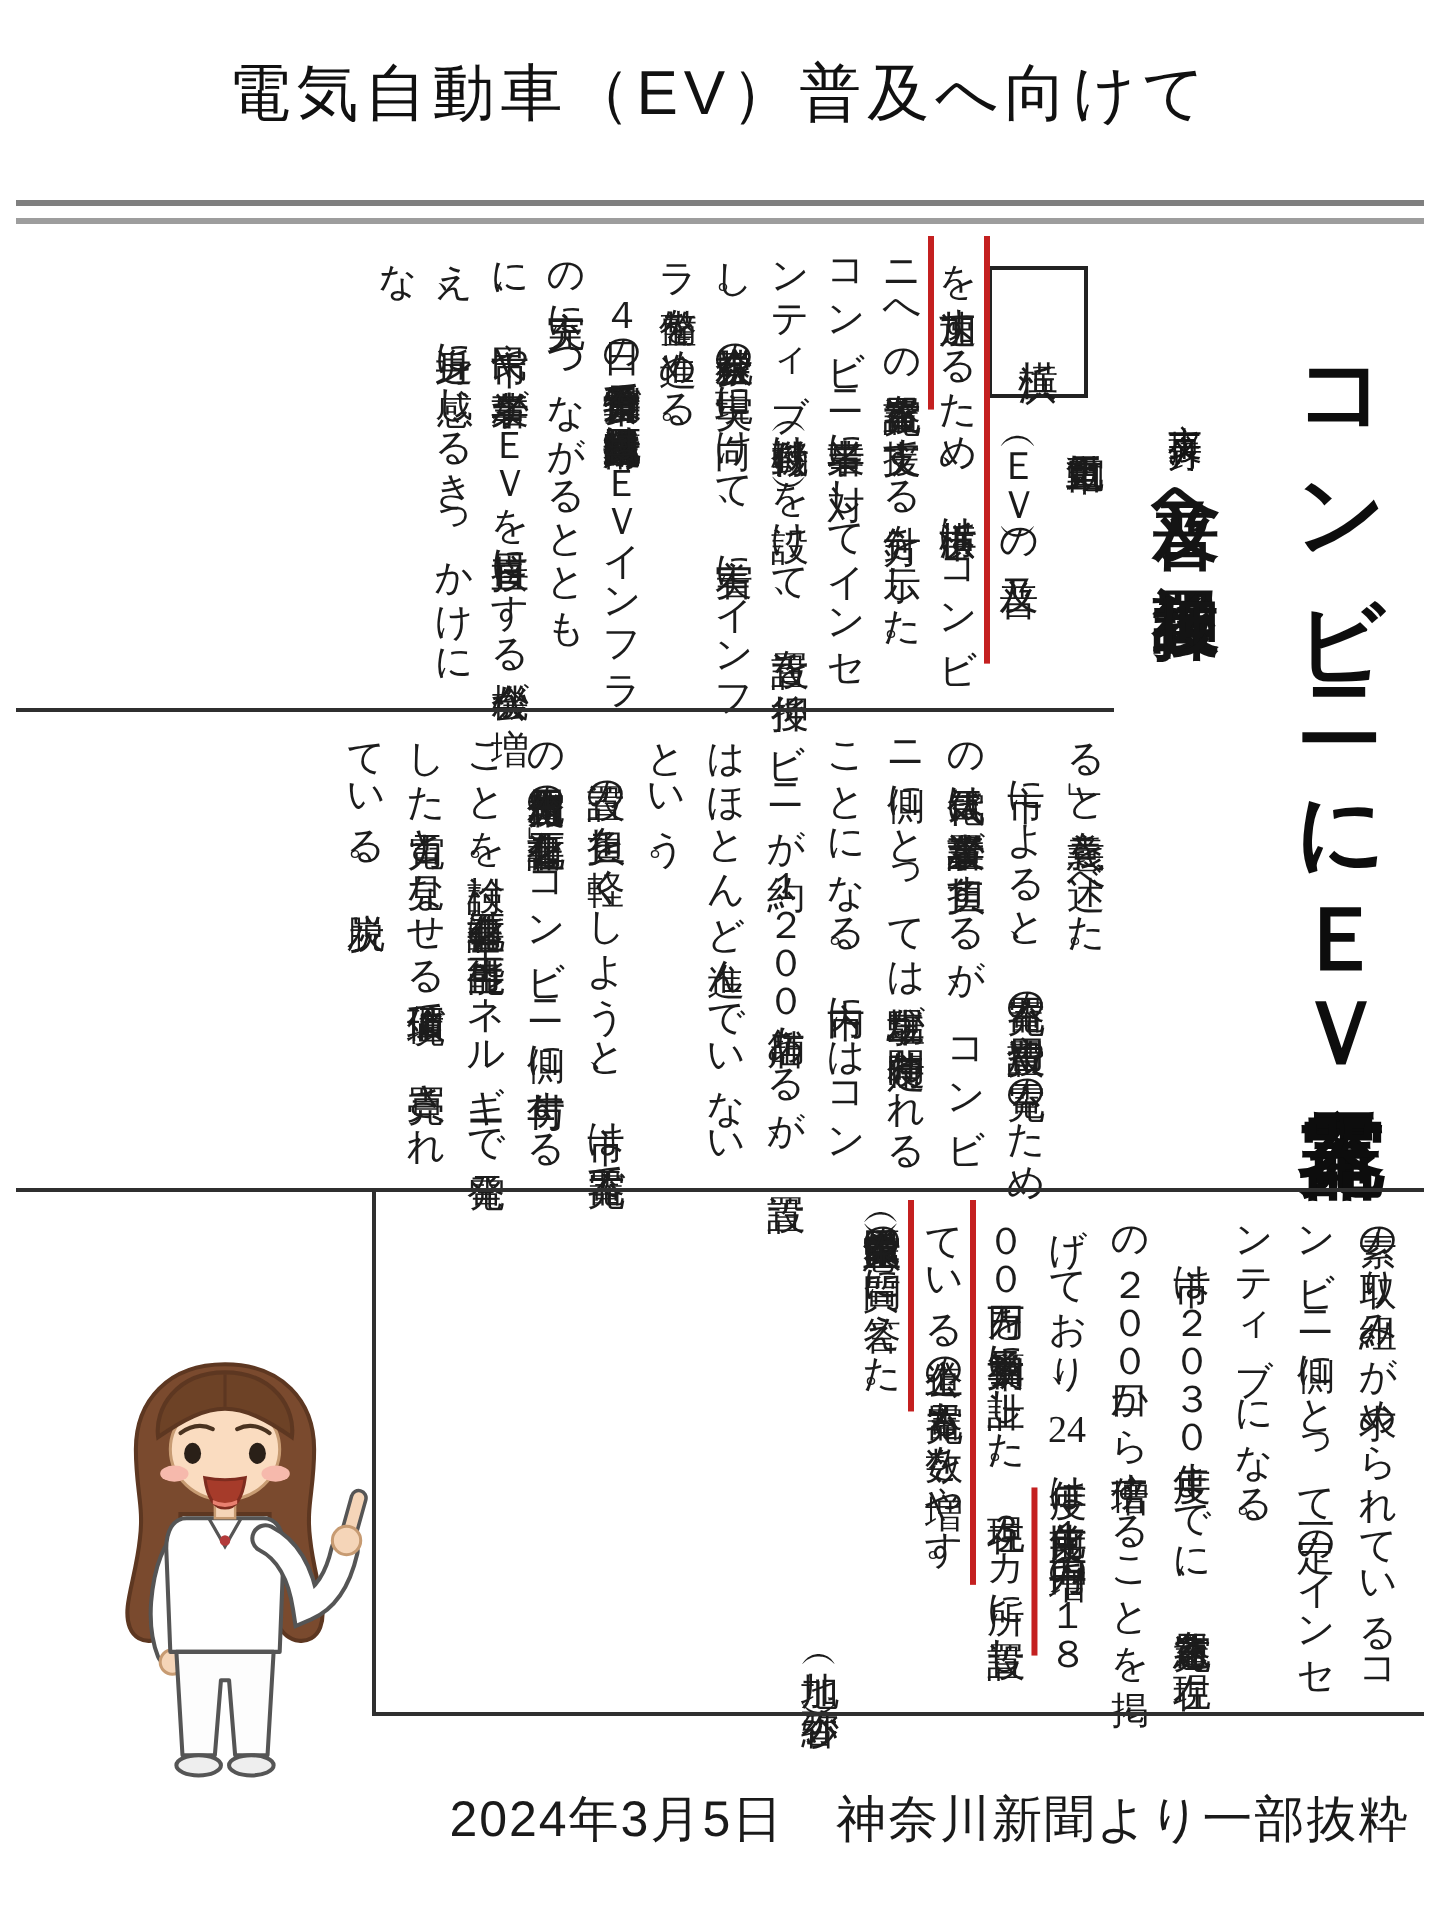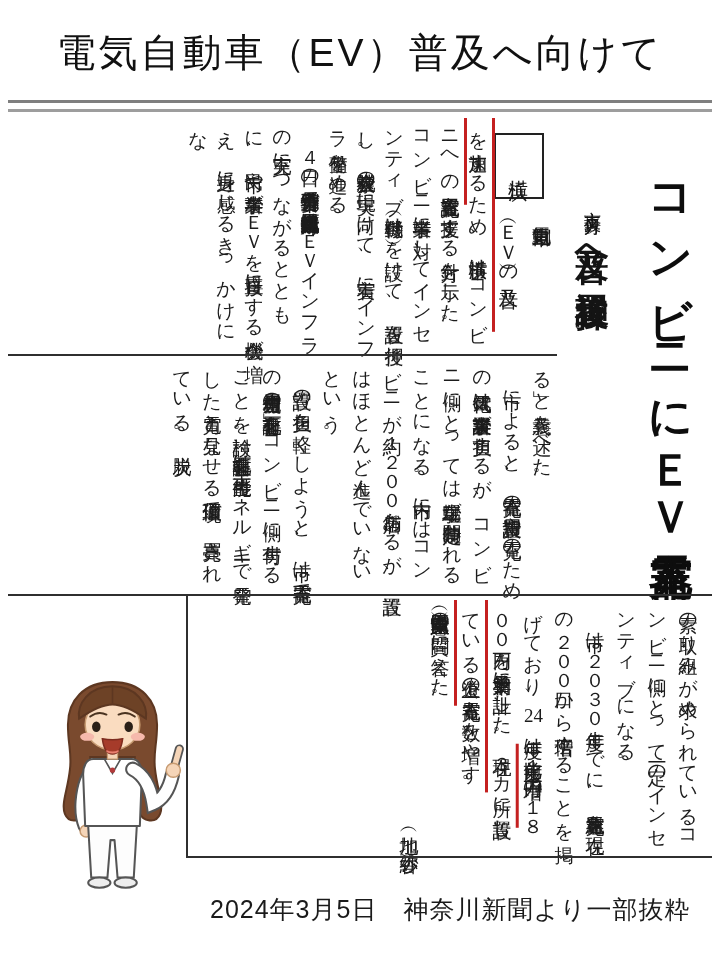--- a/index.html
+++ b/index.html
@@ -1,19 +1,19 @@
 <!DOCTYPE html>
 <html lang="ja"><head>
 <meta charset="utf-8">
 <style>
   html,body{margin:0;padding:0;background:#ffffff;}
   .page{position:relative;width:720px;height:960px;background:#ffffff;overflow:hidden;
         font-family:"Liberation Serif","DejaVu Serif",serif;color:#1a1a1a;}
   .title{position:absolute;top:26px;left:0;width:720px;margin:0;text-align:center;
-         font-family:"Liberation Sans","DejaVu Sans",sans-serif;font-size:39px;font-weight:500;
+         font-family:"Liberation Sans","DejaVu Sans",sans-serif;font-size:31px;font-weight:500;
          letter-spacing:3px;color:#111;}
   .rule{position:absolute;left:8px;width:704px;}
   .r1{top:100px;height:3px;background:#7f7f7f;}
   .r2{top:109px;height:3px;background:#9d9d9d;}
 
   
   .v{writing-mode:vertical-rl;text-orientation:mixed;line-break:strict;}
 
   .headline-main{position:absolute;top:158px;right:20px;height:450px;
                  font-size:44px;font-weight:bold;letter-spacing:3px;color:#0d0d0d;}
@@ -41,21 +41,21 @@
   .align-end{text-align:end;}
 
   .divider{position:absolute;background:#2f2f2f;}
   .d1{left:8px;top:354px;width:549px;height:2px;}
   .d2{left:8px;top:594px;width:704px;height:2px;}
   .d3{left:186px;top:856px;width:526px;height:2px;}
   .vline{position:absolute;left:186px;top:594px;width:2px;height:264px;background:#2f2f2f;}
 
   .illustration{position:absolute;left:30px;top:672px;width:165px;height:238px;}
 
-  .caption{position:absolute;top:893px;left:210px;width:510px;
+  .caption{position:absolute;top:893px;left:210px;width:510px;text-align:center;
            font-family:"Liberation Sans","DejaVu Sans",sans-serif;font-size:25px;
            letter-spacing:1px;color:#1a1a1a;}
 </style>
 </head>
 <body>
 
 <div class="page">
 
   <h1 class="title">電気自動車（EV）普及へ向けて</h1>
 

